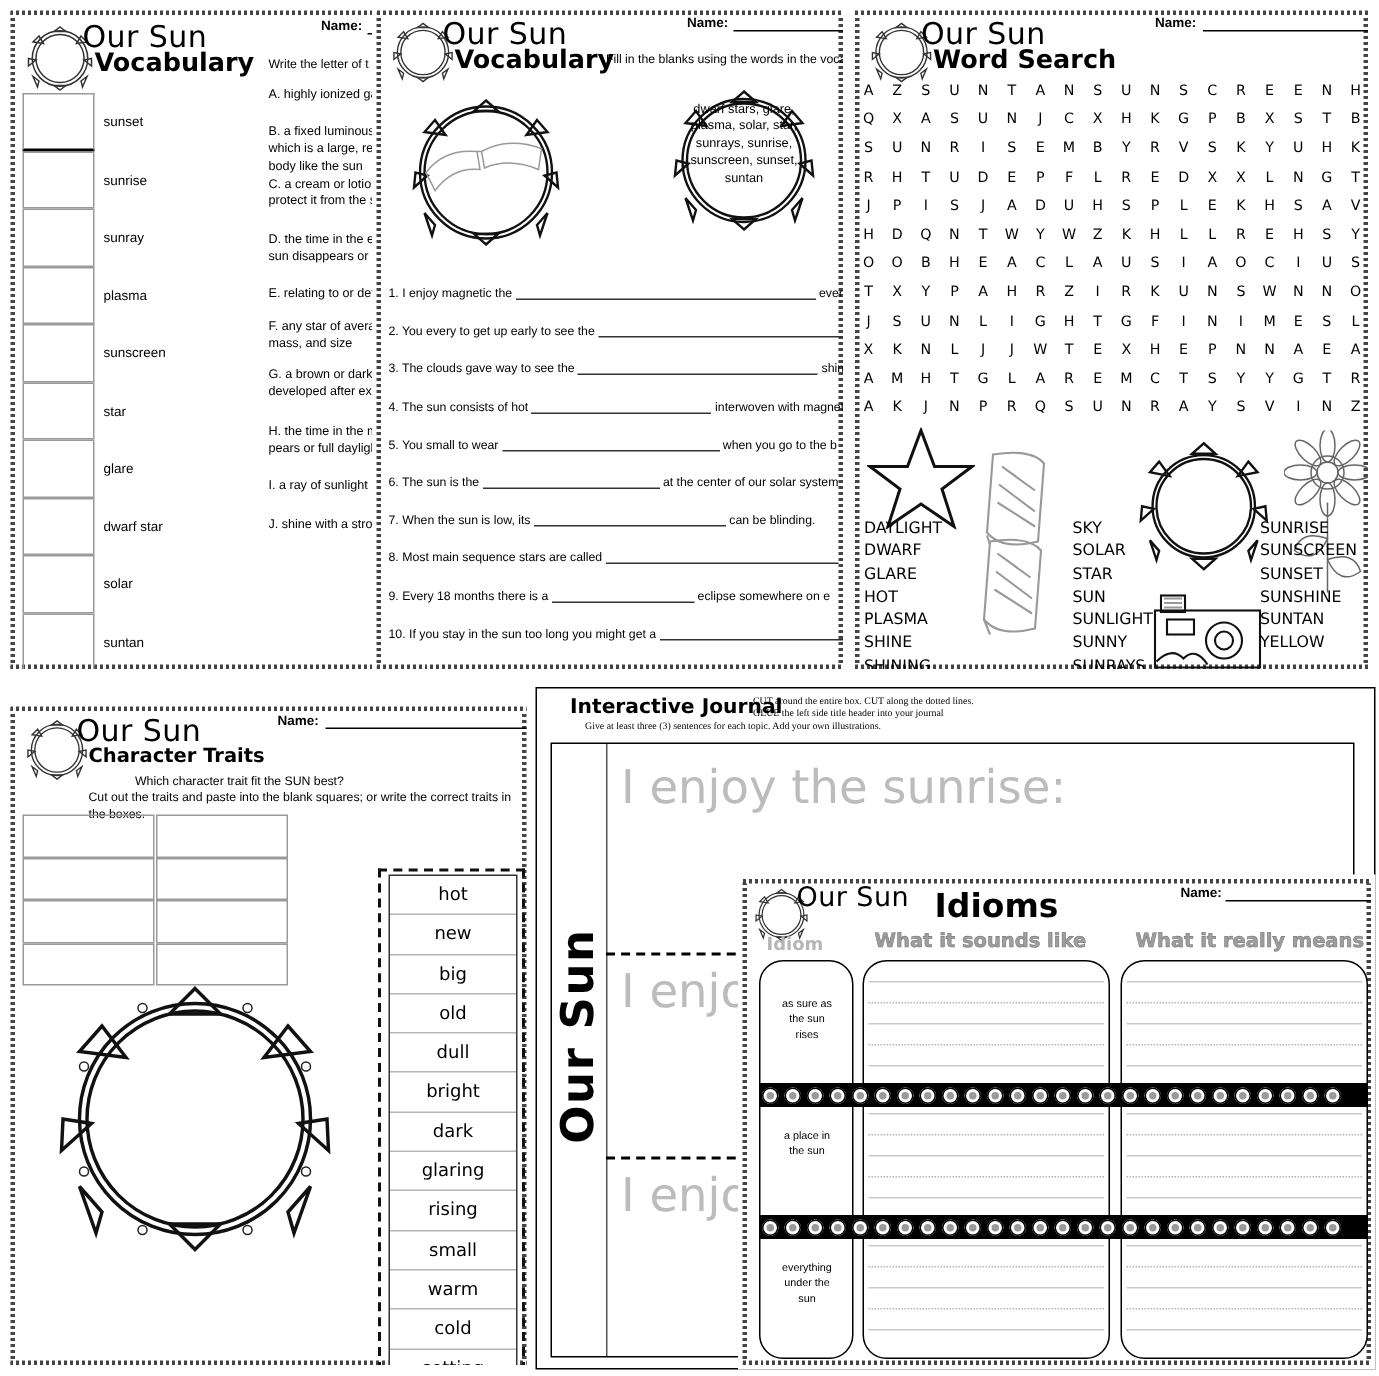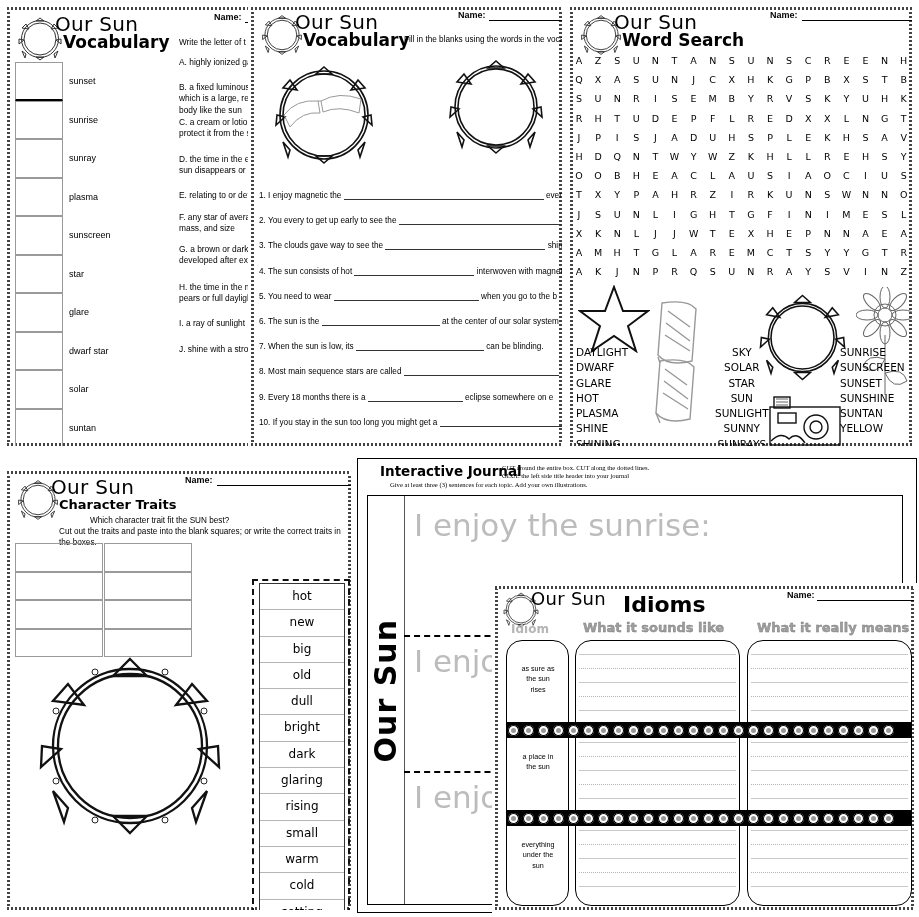--- a/index.html
+++ b/index.html
@@ -177,27 +177,28 @@
           <path d="M92 27 L99 35 L85 37 Z"></path>
         <path d="M105 60 L106 70 L97 62 Z"></path>
           <path d="M92 93 L99 85 L94 100 Z"></path>
         <path d="M60 106 L68 99 L52 99 Z"></path>
           <path d="M28 93 L21 85 L26 100 Z"></path>
         <path d="M15 60 L14 70 L23 62 Z"></path>
           <path d="M28 27 L21 35 L35 37 Z"></path>
       </g>
     </svg>
   </div>
+  <div style="position:absolute;left:204px;top:60px;width:82px;text-align:center;font-size:8.5px;line-height:1.35;">dwarf stars, glare, plasma, solar, star, sunrays, sunrise, sunscreen, sunset, suntan</div>
 
   <div id="vf-sentences">
       <div class="sent" style="left: 8px; top: 183px;"><span>1.</span><span> I enjoy magnetic the </span><span class="blankline" style="width: 200px;"></span><span> every even</span></div>
       <div class="sent" style="left: 8px; top: 208.2px;"><span>2.</span><span> You every to get up early to see the </span><span class="blankline" style="width: 165px;"></span><span> </span></div>
       <div class="sent" style="left: 8px; top: 233.4px;"><span>3.</span><span> The clouds gave way to see the </span><span class="blankline" style="width: 160px;"></span><span> shining b</span></div>
       <div class="sent" style="left: 8px; top: 258.6px;"><span>4.</span><span> The sun consists of hot </span><span class="blankline" style="width: 120px;"></span><span> interwoven with magnetic f</span></div>
-      <div class="sent" style="left: 8px; top: 283.8px;"><span>5.</span><span> You need to wear </span><span class="blankline" style="width: 145px;"></span><span> when you go to the b</span></div>
+      <div class="sent" style="left: 8px; top: 283.8px;"><span>5.</span><span> You small to wear </span><span class="blankline" style="width: 145px;"></span><span> when you go to the b</span></div>
       <div class="sent" style="left: 8px; top: 309px;"><span>6.</span><span>  The sun is the </span><span class="blankline" style="width: 118px;"></span><span> at the center of our solar system</span></div>
       <div class="sent" style="left: 8px; top: 334.2px;"><span>7.</span><span> When the sun is low, its </span><span class="blankline" style="width: 128px;"></span><span> can be blinding.</span></div>
       <div class="sent" style="left: 8px; top: 359.4px;"><span>8.</span><span> Most main sequence stars are called </span><span class="blankline" style="width: 155px;"></span><span> </span></div>
       <div class="sent" style="left: 8px; top: 384.6px;"><span>9.</span><span> Every 18 months there is a </span><span class="blankline" style="width: 95px;"></span><span> eclipse somewhere on e</span></div>
       <div class="sent" style="left: 8px; top: 409.8px;"><span>10.</span><span> If you stay in the sun too long you might get a </span><span class="blankline" style="width: 130px;"></span><span> </span></div>
     </div>
 </div>
 
 <div class="sheet zig" style="left:567px;top:4px;width:348px;height:445px;">
 
@@ -503,21 +504,21 @@
   <div id="ws-words">
       <div class="wl" style="left: 6px; top: 338px;">
         <div>DAYLIGHT</div>
         <div>DWARF</div>
         <div>GLARE</div>
         <div>HOT</div>
         <div>PLASMA</div>
         <div>SHINE</div>
         <div>SHINING</div>
       </div>
-      <div class="wl" style="left: 145px; top: 338px; text-align: center;">
+      <div class="wl" style="left: 145px; top: 338px;">
         <div>SKY</div>
         <div>SOLAR</div>
         <div>STAR</div>
         <div>SUN</div>
         <div>SUNLIGHT</div>
         <div>SUNNY</div>
         <div>SUNRAYS</div>
       </div>
       <div class="wl" style="left: 270px; top: 338px;">
         <div>SUNRISE</div>

